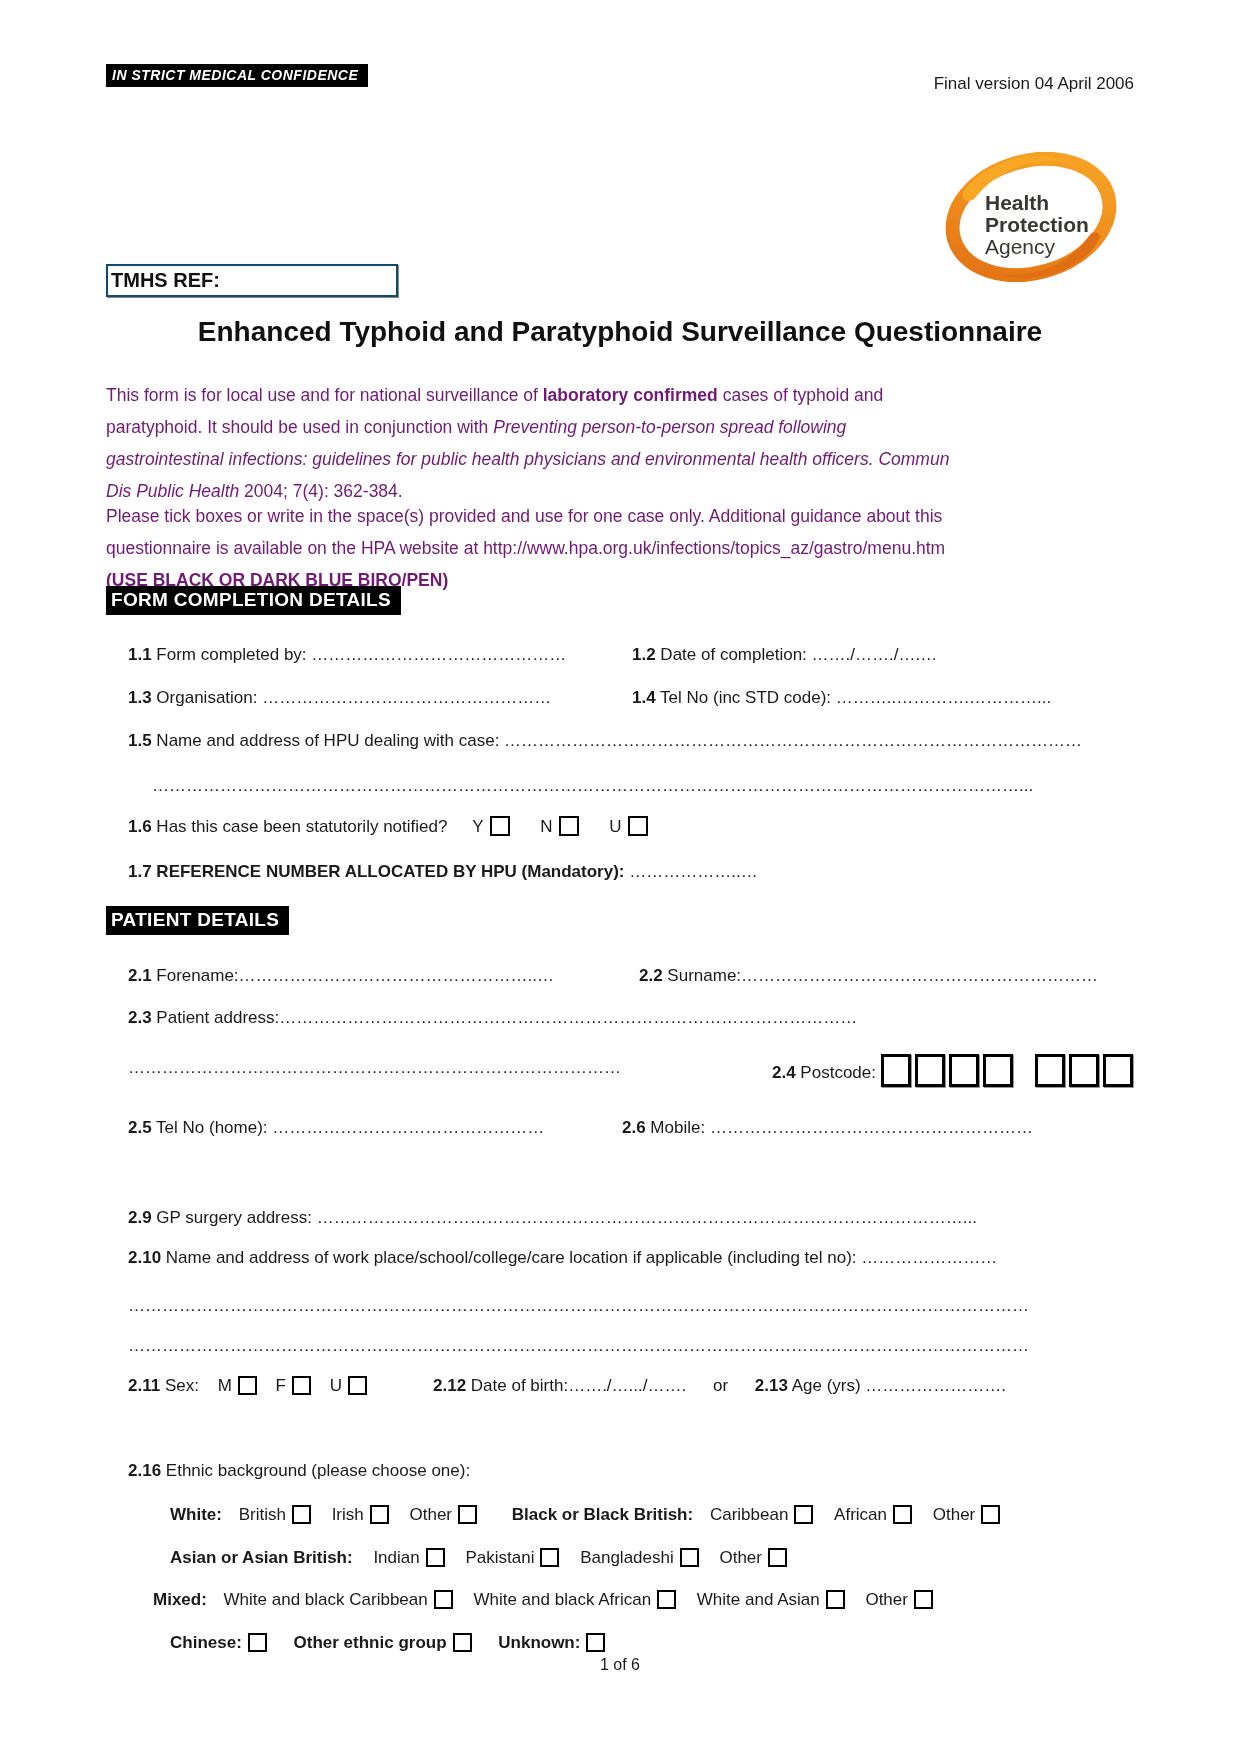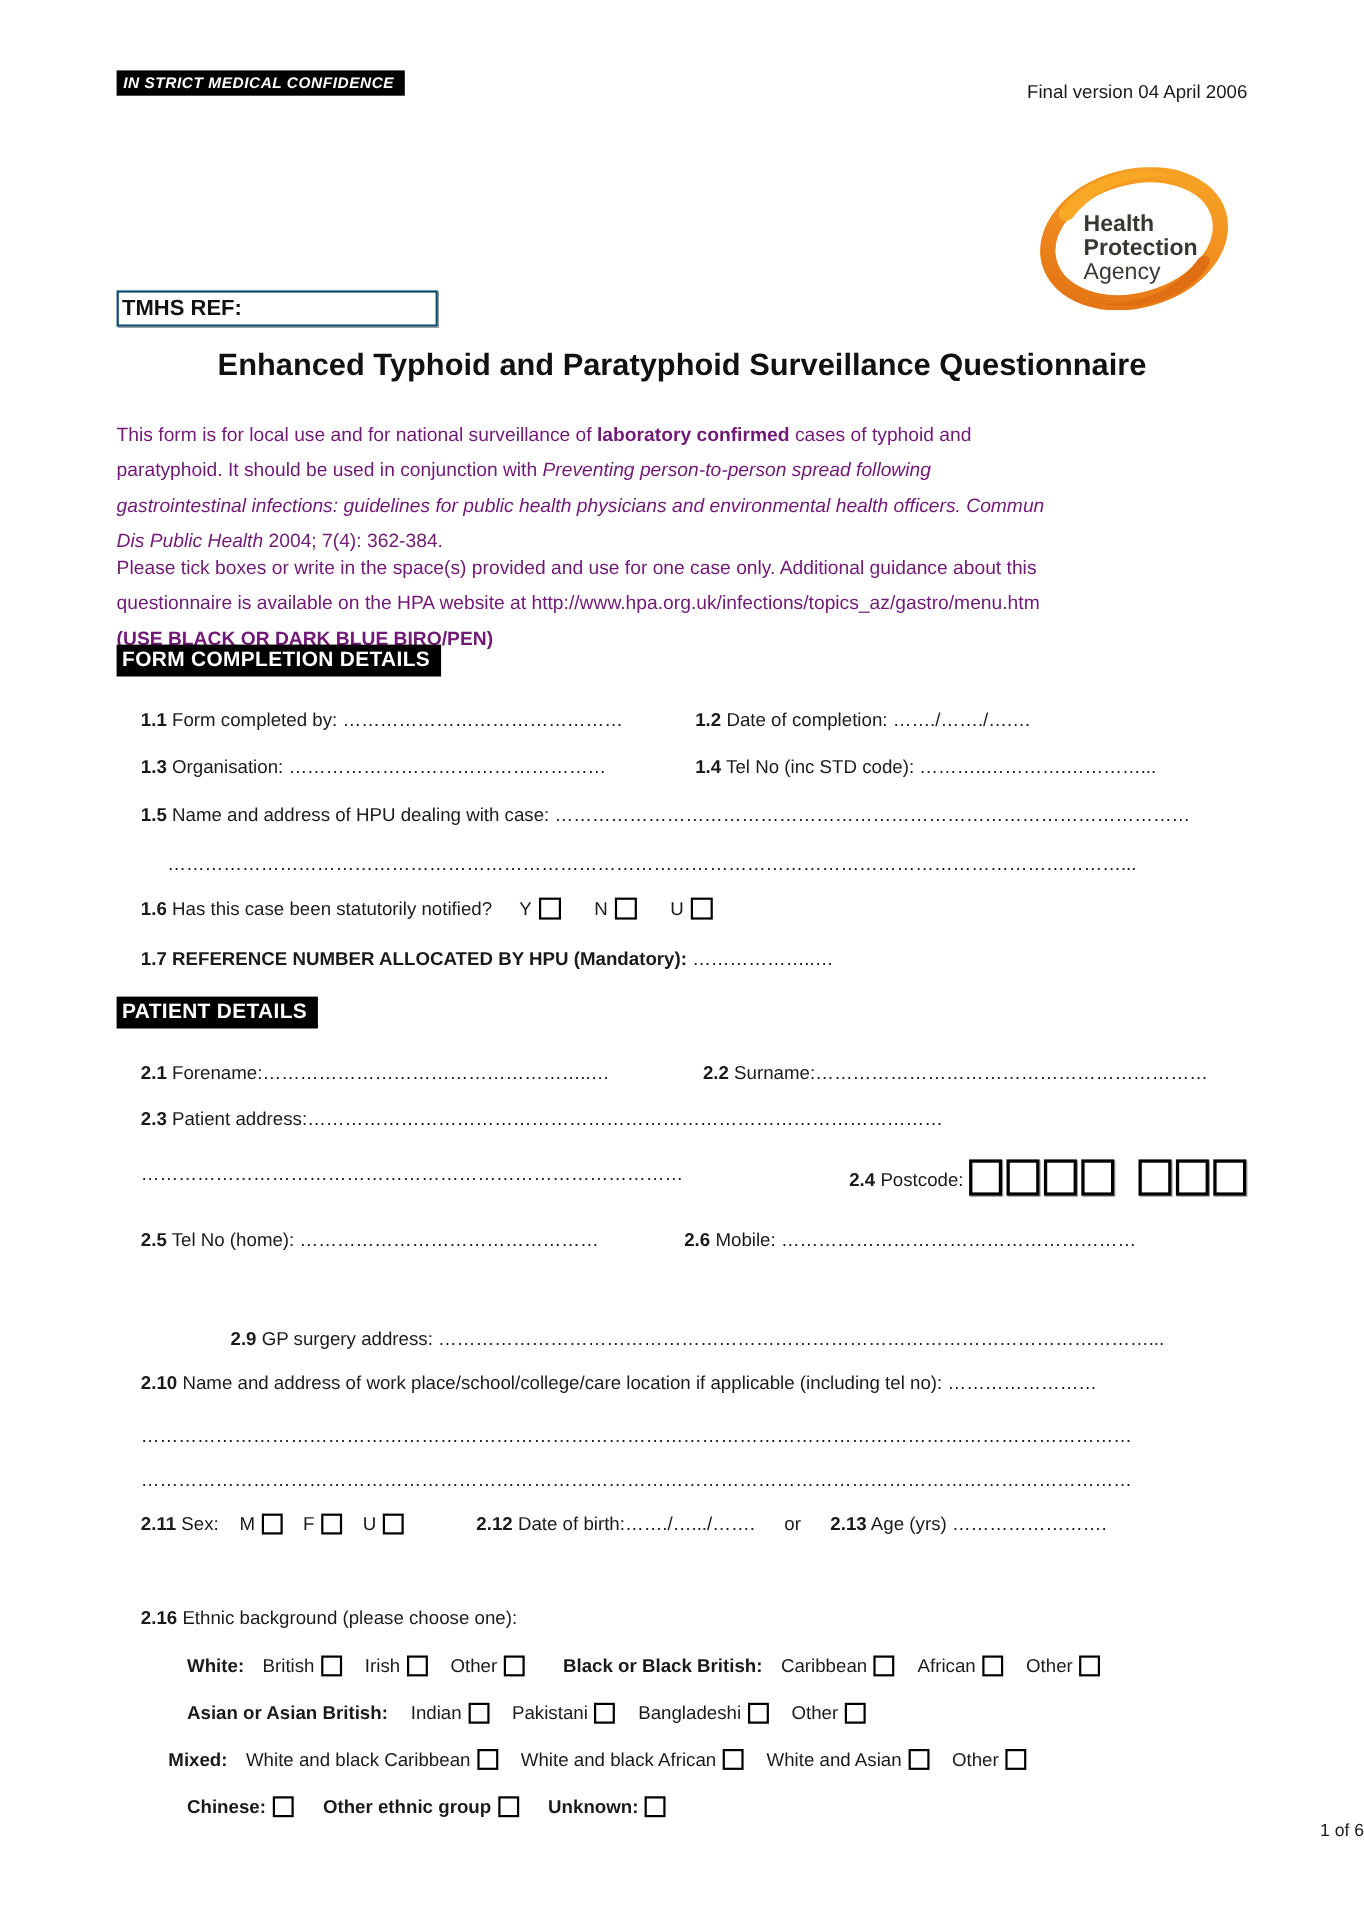--- a/index.html
+++ b/index.html
@@ -40,21 +40,21 @@
   }
   .cb-sm { width:19px; height:19px; }
   .pbox {
     display:inline-block; width:30px; height:33px; border:3px solid #000;
     background:#fff; vertical-align:-9px; margin-right:4px; box-shadow:1px 1px 0 #999;
   }
   .pgap { display:inline-block; width:18px; }
   .opt { margin-left:16px; }
   .optfirst { margin-left:12px; }
   .grp { margin-left:30px; }
-  .pagenum { position:absolute; left:0; top:1656px; width:100%; text-align:right; font-size:16px; color:#1a1a1a; }
+  .pagenum { position:absolute; left:0; top:1656px; width:100%; text-align:center; font-size:16px; color:#1a1a1a; }
   .it { font-style:italic; }
   .blockline { display:block; }
 </style>
 </head>
 <body>
 
 <div class="page">
 
   <div class="banner">IN STRICT MEDICAL CONFIDENCE</div>
   <div class="version">Final version 04 April 2006</div>
@@ -136,21 +136,21 @@
       <span class="pbox"></span><span class="pbox"></span><span class="pbox"></span><span class="pbox"></span><span class="pgap"></span><span class="pbox"></span><span class="pbox"></span><span class="pbox"></span>
     </span>
   </div>
 
   <div class="row" style="top:1118px;">
     <span class="b">2.5</span><span> Tel No (home): </span><span class="dots">…………………………………………</span>
     <span class="col2" style="left:494px;"><span class="b">2.6</span><span> Mobile: </span><span class="dots">…………………………………………………</span></span>
   </div>
 
 
-  <div class="row" style="top:1208px;text-align:center;">
+  <div class="row" style="top:1208px;">
     <span class="b">2.9</span><span> GP surgery address: </span><span class="dots">……………………………………………………………………………………………………...</span>
   </div>
 
   <div class="row" style="top:1248px;">
     <span class="b">2.10</span><span> Name and address of work place/school/college/care location if applicable (including tel no): </span><span class="dots">……………………</span>
   </div>
 
   <div class="row" style="top:1296px;">
     <span class="dots">……………………………………………………………………………………………………………………………………………</span>
   </div>

